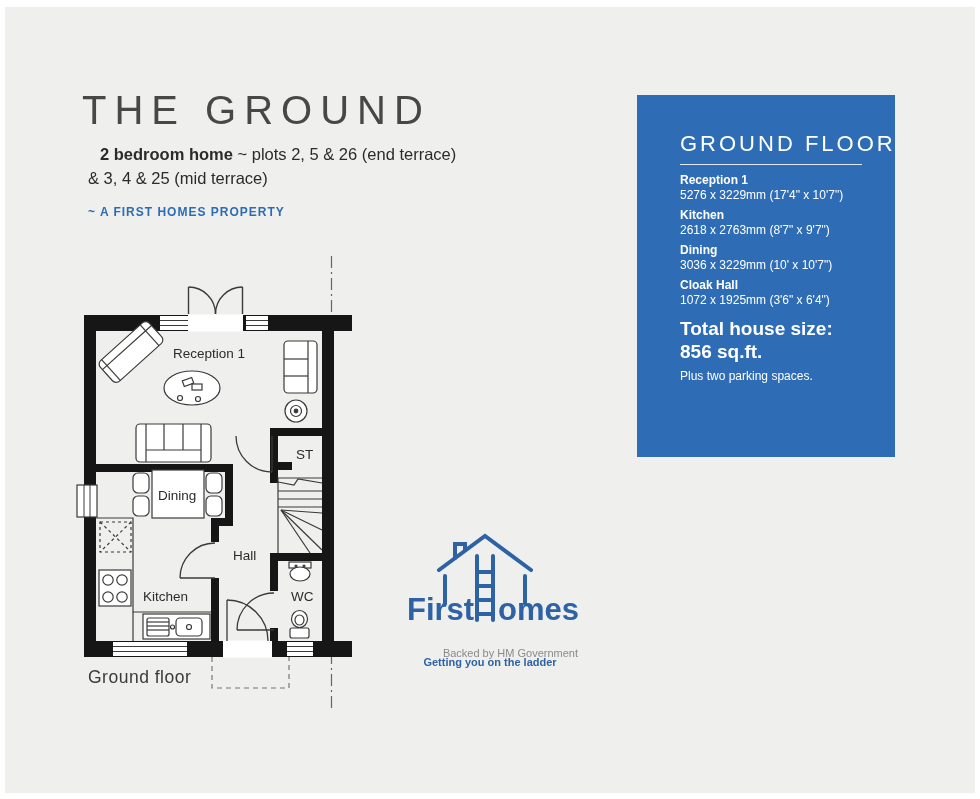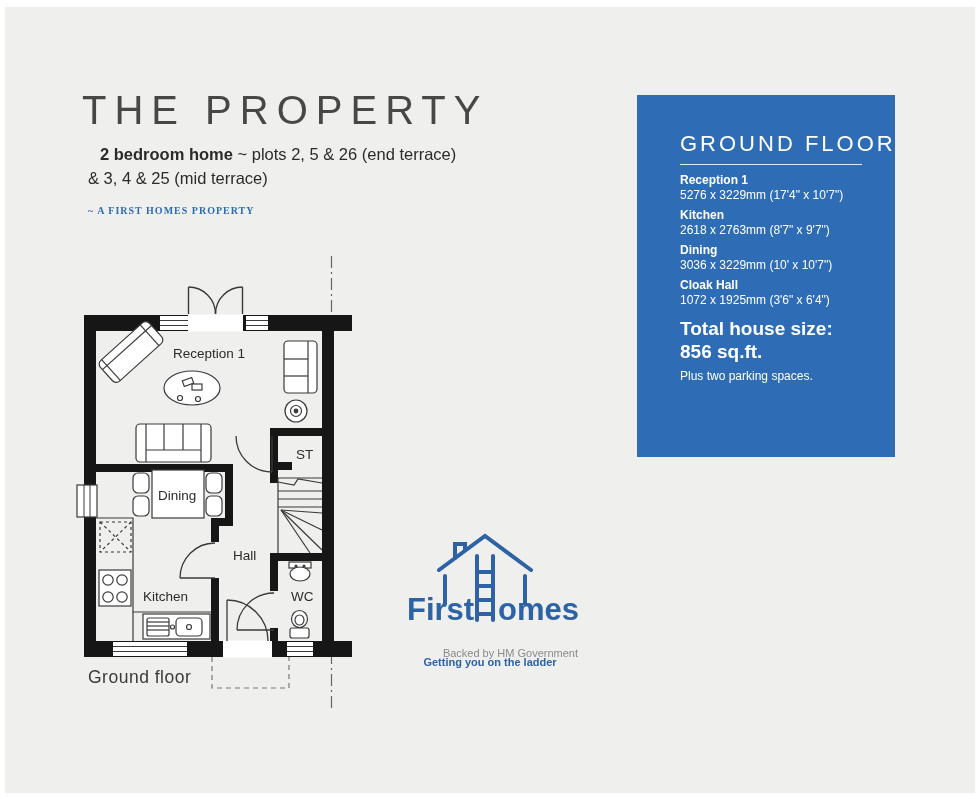--- a/index.html
+++ b/index.html
@@ -5,22 +5,22 @@
   html,body{margin:0;padding:0;}
   body{font-family:"Liberation Sans", sans-serif; background:#ffffff;}
   .page{position:relative; width:980px; height:799px; background:#ffffff; overflow:hidden;}
   .canvas{position:absolute; left:5px; top:7px; width:970px; height:786px; background:#efefed;}
 
   
   .title{position:absolute; left:82px; top:88px; font-size:40px; font-weight:300;
          color:#474747; letter-spacing:8px; white-space:nowrap;}
   .subtitle{position:absolute; left:88px; top:142px; font-size:16.5px; line-height:24px; color:#2b2b2b;}
   .subtitle b{font-weight:700;margin-left:12px;}
-  .property-tag{position:absolute; left:88px; top:205px; font-size:10px; font-weight:700;
-                color:#2c6cb4; letter-spacing:1px; white-space:nowrap;font-family:Liberation Serif, serif;}
+  .property-tag{position:absolute; left:88px; top:205px; font-size:12px; font-weight:700;
+                color:#2c6cb4; letter-spacing:1px; white-space:nowrap;}
 
   
   .panel{position:absolute; left:637px; top:95px; width:258px; height:362px; background:#2e6db5;}
   .panel-title{position:absolute; left:43px; top:36px; font-size:22px; font-weight:300;
                color:#ffffff; letter-spacing:3px; white-space:nowrap;}
   .panel-rule{position:absolute; left:43px; top:69px; width:182px; height:1px; background:rgba(255,255,255,.85);}
   .rooms{position:absolute; left:43px; top:78px; color:#ffffff;}
   .room{margin-bottom:6px;}
   .room .rname{font-size:12px; font-weight:700; line-height:14.5px;}
   .room .rdims{font-size:12px; font-weight:400; line-height:14.5px; white-space:nowrap;}
@@ -40,21 +40,21 @@
                font-size:11px; color:#8a8a8a;}
 
   .plan-label{font-size:13.5px; fill:#2b2b2b; font-family:"Liberation Sans",sans-serif;}
 </style>
 </head>
 <body>
 
 <div class="page">
   <div class="canvas"></div>
 
-  <div class="title">THE PROPERTY</div>
+  <div class="title">THE GROUND</div>
   <div class="subtitle">
     <div><b>2 bedroom home</b><span> ~ plots 2, 5 &amp; 26 (end terrace)</span></div>
     <div>&amp; 3, 4 &amp; 25 (mid terrace)</div>
   </div>
   <div class="property-tag">~ A FIRST HOMES  PROPERTY</div>
 
   <div class="panel">
     <div class="panel-title">GROUND FLOOR</div>
     <div class="panel-rule"></div>
     <div class="rooms">

